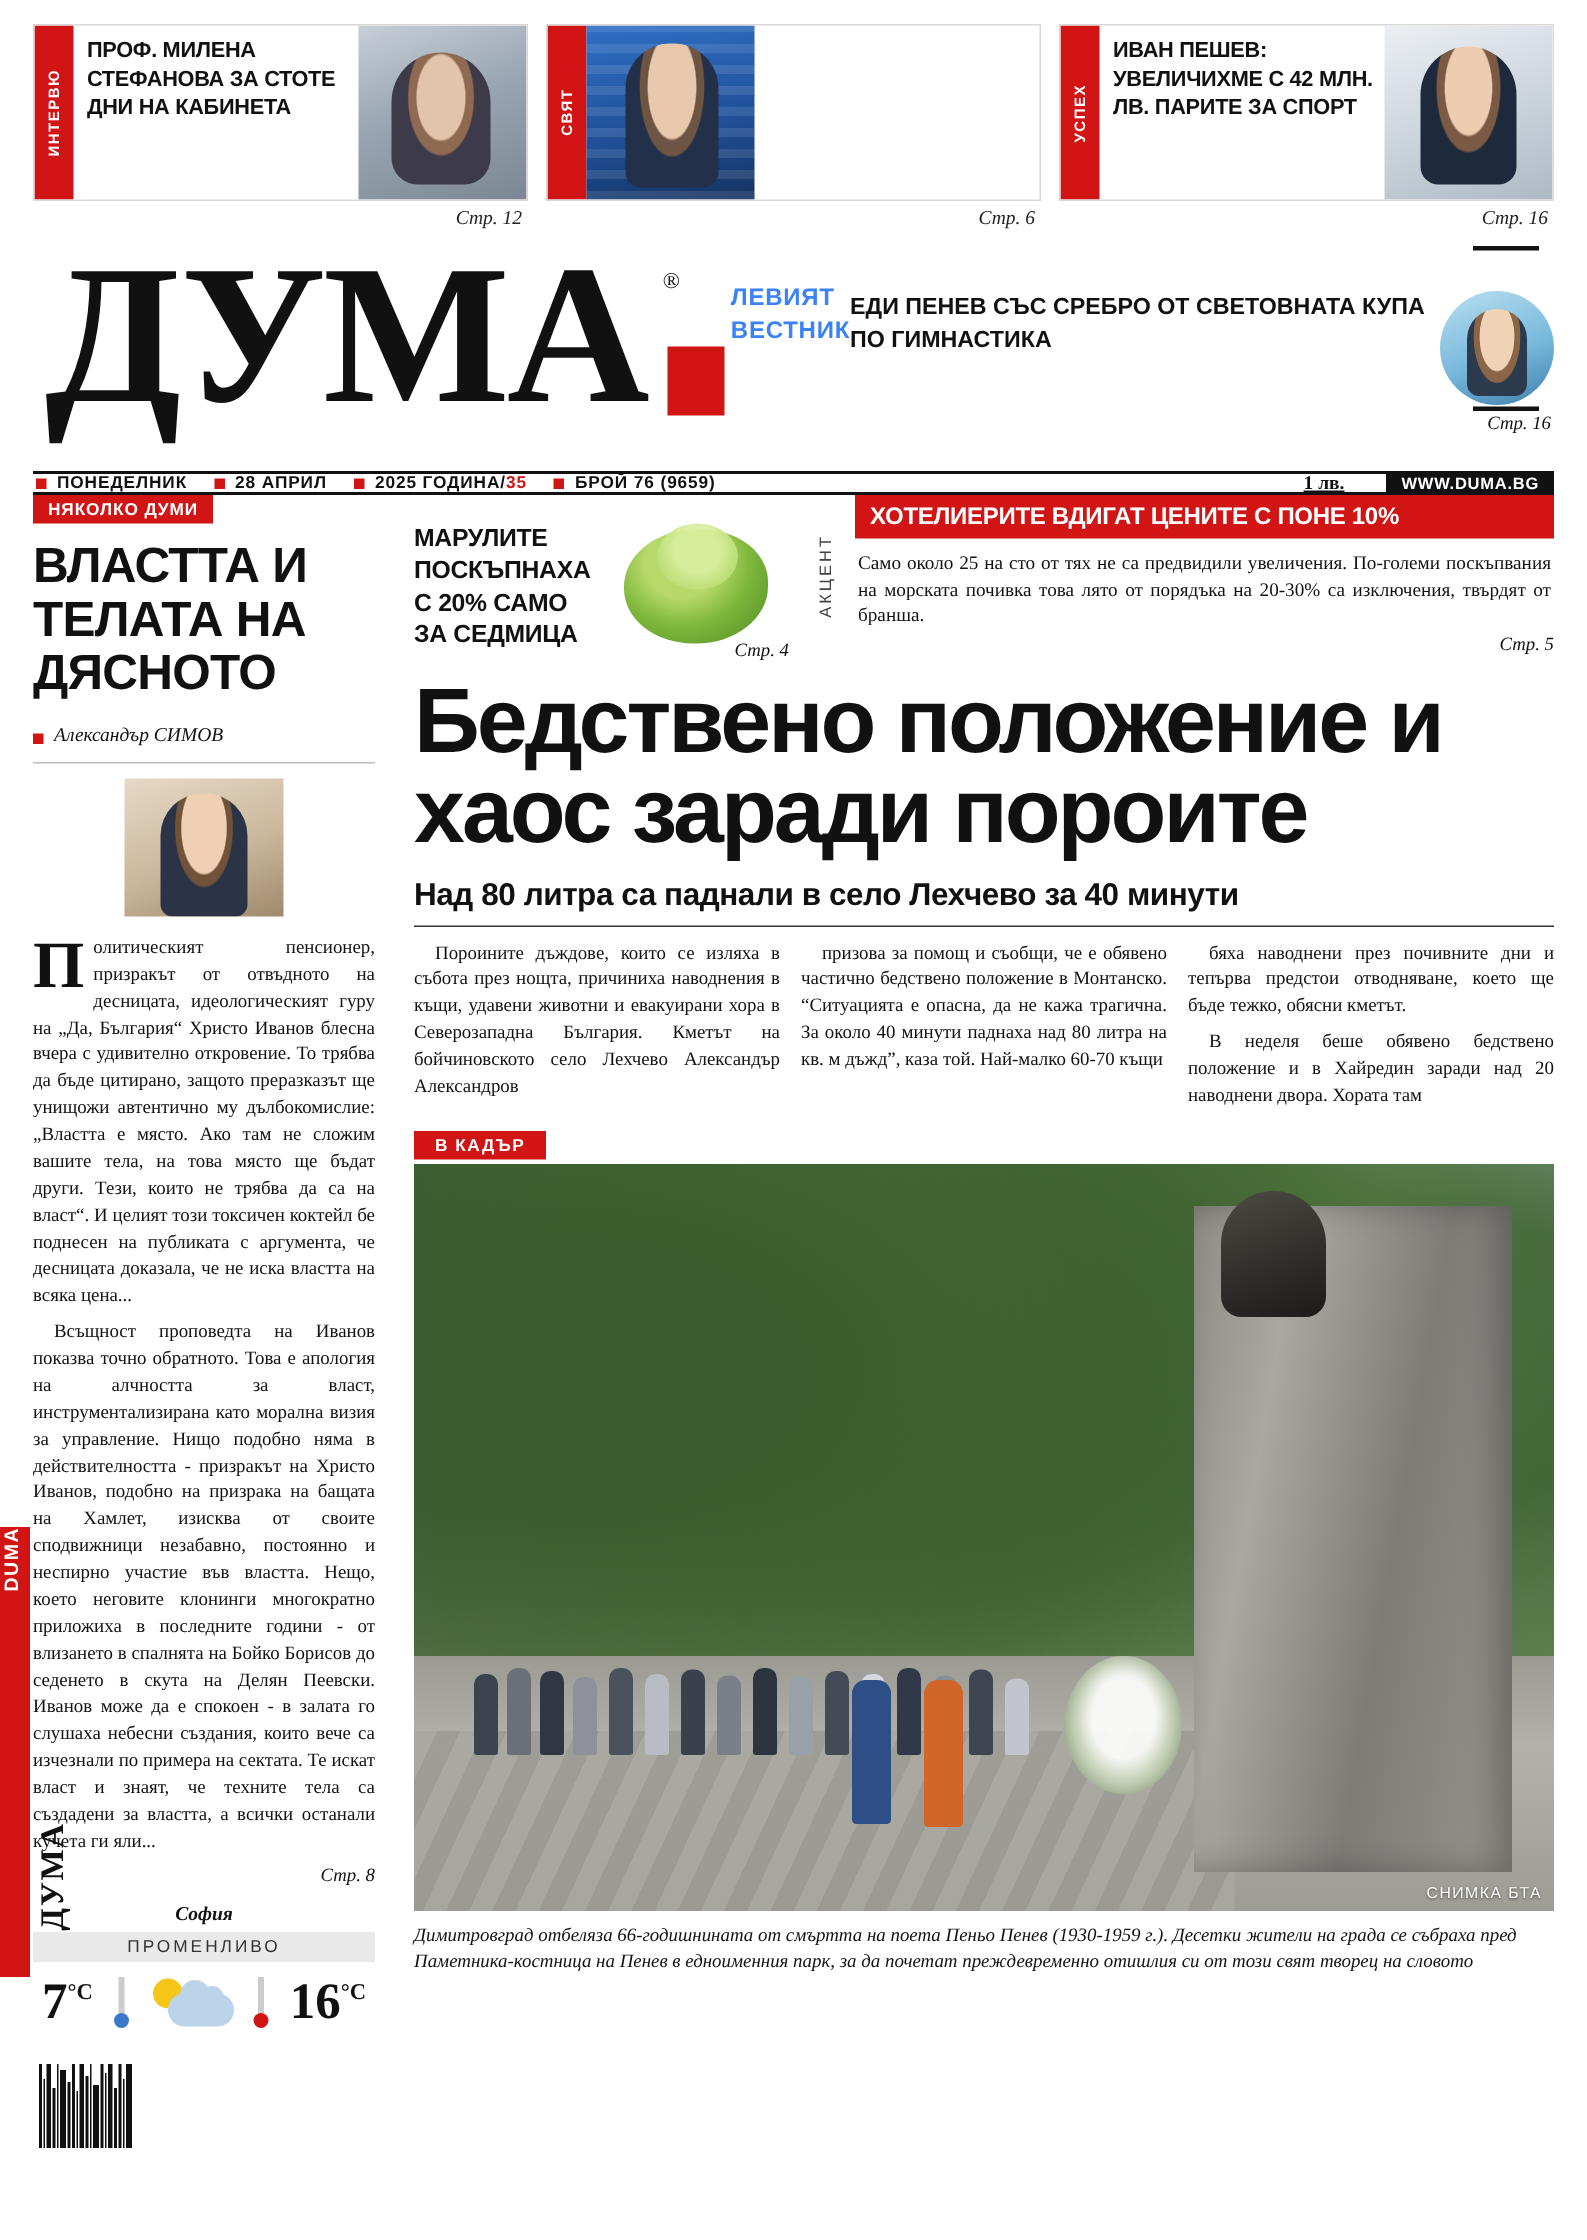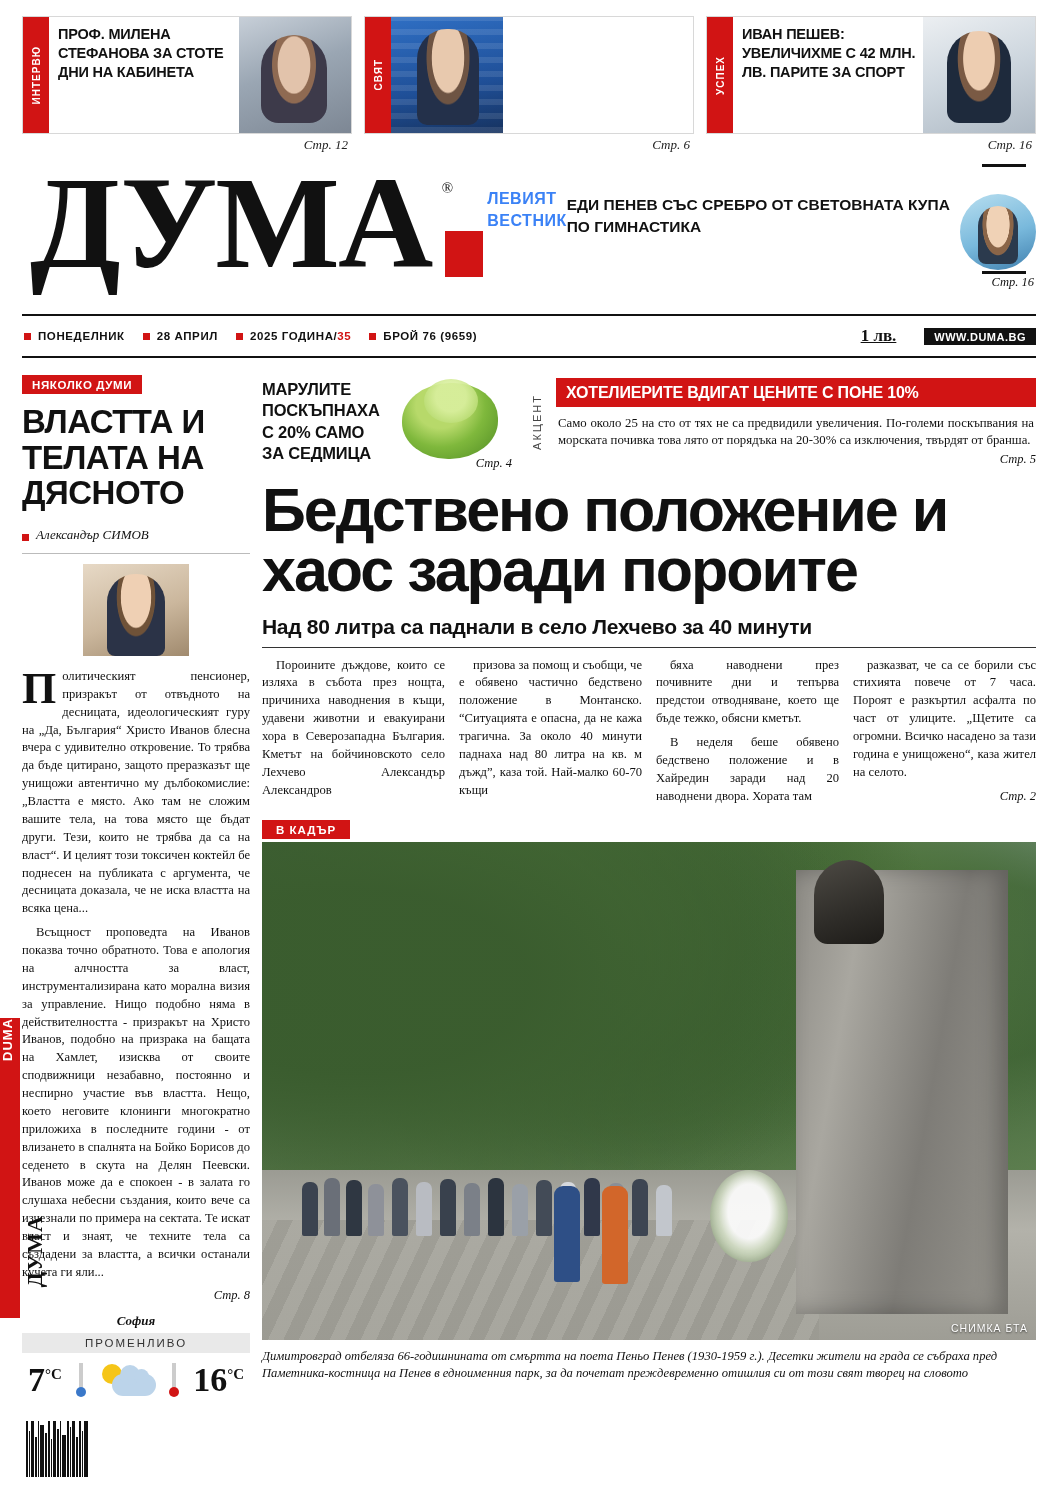--- a/index.html
+++ b/index.html
@@ -62,30 +62,30 @@
   .penev-txt { font-family:"Liberation Sans", sans-serif; font-weight:bold; font-size:15.5px;
      line-height:1.42; text-transform:uppercase; color:#111; padding-top:22px; }
   .penev-photo { width:76px; height:76px; border-radius:50%; margin-top:22px; overflow:hidden; position:relative;
      background:linear-gradient(160deg,#b9dff0 0%, #79b9dc 55%, #3f7fae 100%); }
   .penev-photo::after { content:""; position:absolute; left:18px; top:12px; width:40px; height:58px; border-radius:20px 20px 8px 8px;
      background:radial-gradient(ellipse at 50% 32%, #f0d2b6 0 40%, #8a6548 42% 54%, #2b3a4d 56% 100%); }
   .penev-page { position:absolute; right:2px; bottom:-20px; font-style:italic; font-size:12.5px; }
 
   
   .datebar { display:flex; align-items:center; gap:0; border-top:2px solid #111; border-bottom:2px solid #111;
-     height:44px; font-family:"Liberation Sans", sans-serif; font-size:11.5px; font-weight:bold;
+     height:16px; font-family:"Liberation Sans", sans-serif; font-size:11.5px; font-weight:bold;
      letter-spacing:.6px; color:#111; margin-top:4px; text-transform:uppercase; }
   .dot { width:7px; height:7px; background:#d11414; display:inline-block; margin:0 7px 0 2px;}
-  .datebar .price { margin-left:auto; font-family:"Liberation Serif", serif; font-size:17px; font-weight:bold; letter-spacing:0; text-transform:none;text-decoration:underline;}
+  .datebar .price { margin-left:auto; font-family:"Liberation Serif", serif; font-size:13px; font-weight:bold; letter-spacing:0; text-transform:none;text-decoration:underline;}
   .datebar .site { margin-left:28px; background:#111; color:#fff; padding:3px 10px 2px; font-size:11px; letter-spacing:.5px;}
   .datebar .bnum { margin-left:0; }
   .datebar .slash { color:#d11414; }
 
   
-  .main { display:flex; gap:12px; margin-top:17px; }
+  .main { display:flex; gap:26px; margin-top:0; }
   .colL { width:228px; }
   .colR { flex:1; }
 
   .kicker { display:inline-block; background:#d11414; color:#fff; font-family:"Liberation Sans", sans-serif;
      font-weight:bold; font-size:11.5px; padding:4px 10px 3px; letter-spacing:.6px; text-transform:uppercase;}
   .opin-title { font-family:"Liberation Sans", sans-serif; font-weight:bold; font-size:33px; line-height:1.08;
      text-transform:uppercase; margin-top:10px; letter-spacing:-.5px; }
   .opin-author { font-style:italic; font-size:13px; margin-top:16px; padding-left:14px; position:relative;}
   .opin-author::before { content:""; position:absolute; left:0; top:7px; width:7px; height:7px; background:#d11414;}
   .hr-thin { border-top:1px solid #bbb; margin:10px 0 10px; }
@@ -347,24 +347,20 @@
         <div>
           <p>Пороините дъждове, които се изляха в събота през нощта, причиниха наводнения в къщи, удавени животни и евакуирани хора в Северозападна България. Кметът на бойчиновското село Лехчево Александър Александров</p>
         </div>
         <div>
           <p>призова за помощ и съобщи, че е обявено частично бедствено положение в Монтанско. “Ситуацията е опасна, да не кажа трагична. За около 40 минути паднаха над 80 литра на кв. м дъжд”, каза той. Най-малко 60-70 къщи</p>
         </div>
         <div>
           <p>бяха наводнени през почивните дни и тепърва предстои отводняване, което ще бъде тежко, обясни кметът.</p>
           <p>В неделя беше обявено бедствено положение и в Хайредин заради над 20 наводнени двора. Хората там</p>
         </div>
-        <div>
-          <p>разказват, че са се борили със стихията повече от 7 часа. Пороят е разкъртил асфалта по част от улиците. „Щетите са огромни. Всичко насадено за тази година е унищожено“, каза жител на селото.</p>
-          <div class="lead-page">Стр. 2</div>
-        </div>
       </div>
 
       <div class="vkadar-tag">В КАДЪР</div>
 
       <div class="photo">
         <div class="ph-trees"></div>
         <div class="ph-ground"></div>
         <div class="ph-path"></div>
         <div class="ph-monument"></div>
         <div class="ph-wreath"></div>

